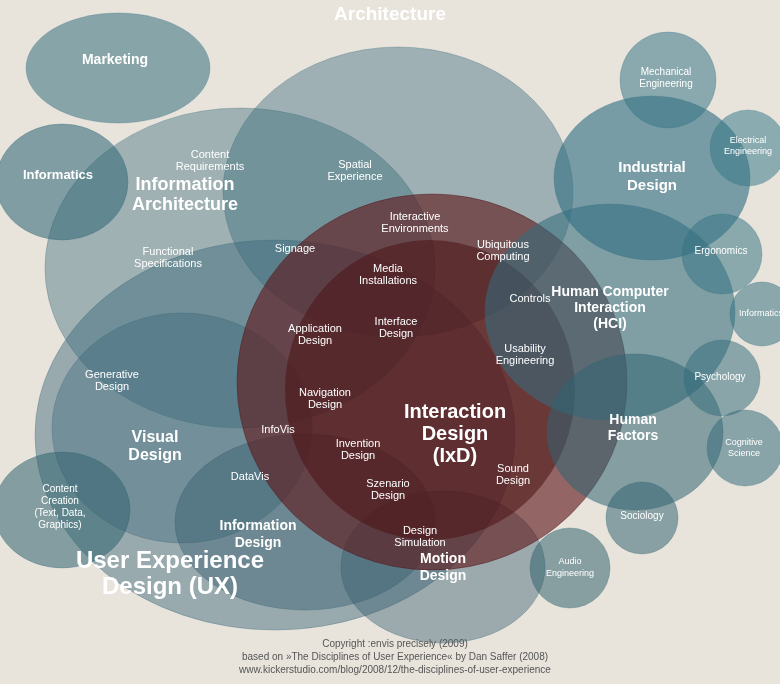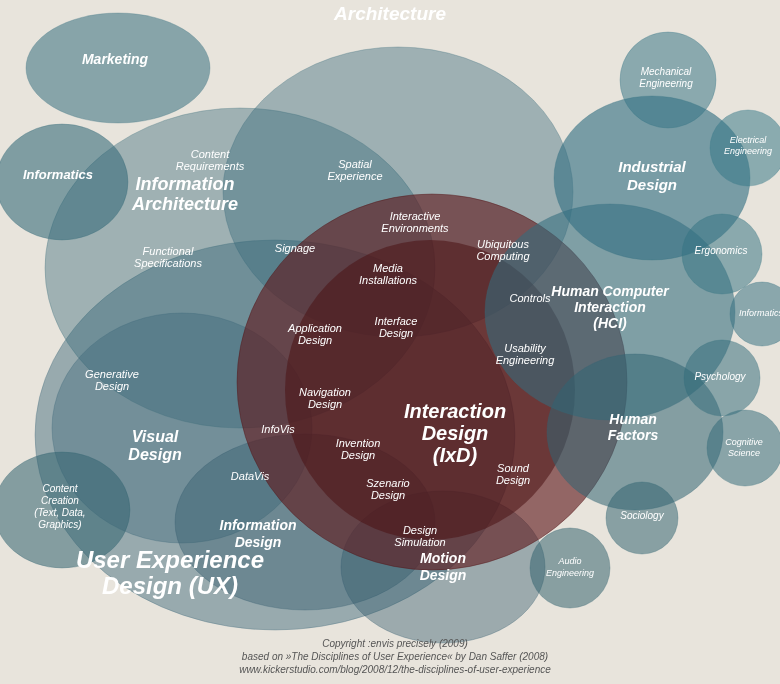--- a/index.html
+++ b/index.html
@@ -8,21 +8,20 @@
       height: 684px;
       background: #e8e4dc;
       font-family: Arial, sans-serif;
       overflow: hidden;
       position: relative;
     }
     .diagram-container {
       width: 780px;
       height: 572px;
       position: relative;
-      font-style: italic;
     }
     svg {
       position: absolute;
       top: 0; left: 0;
       width: 780px;
       height: 684px;
     }
   </style>
 </head>
 <body>

